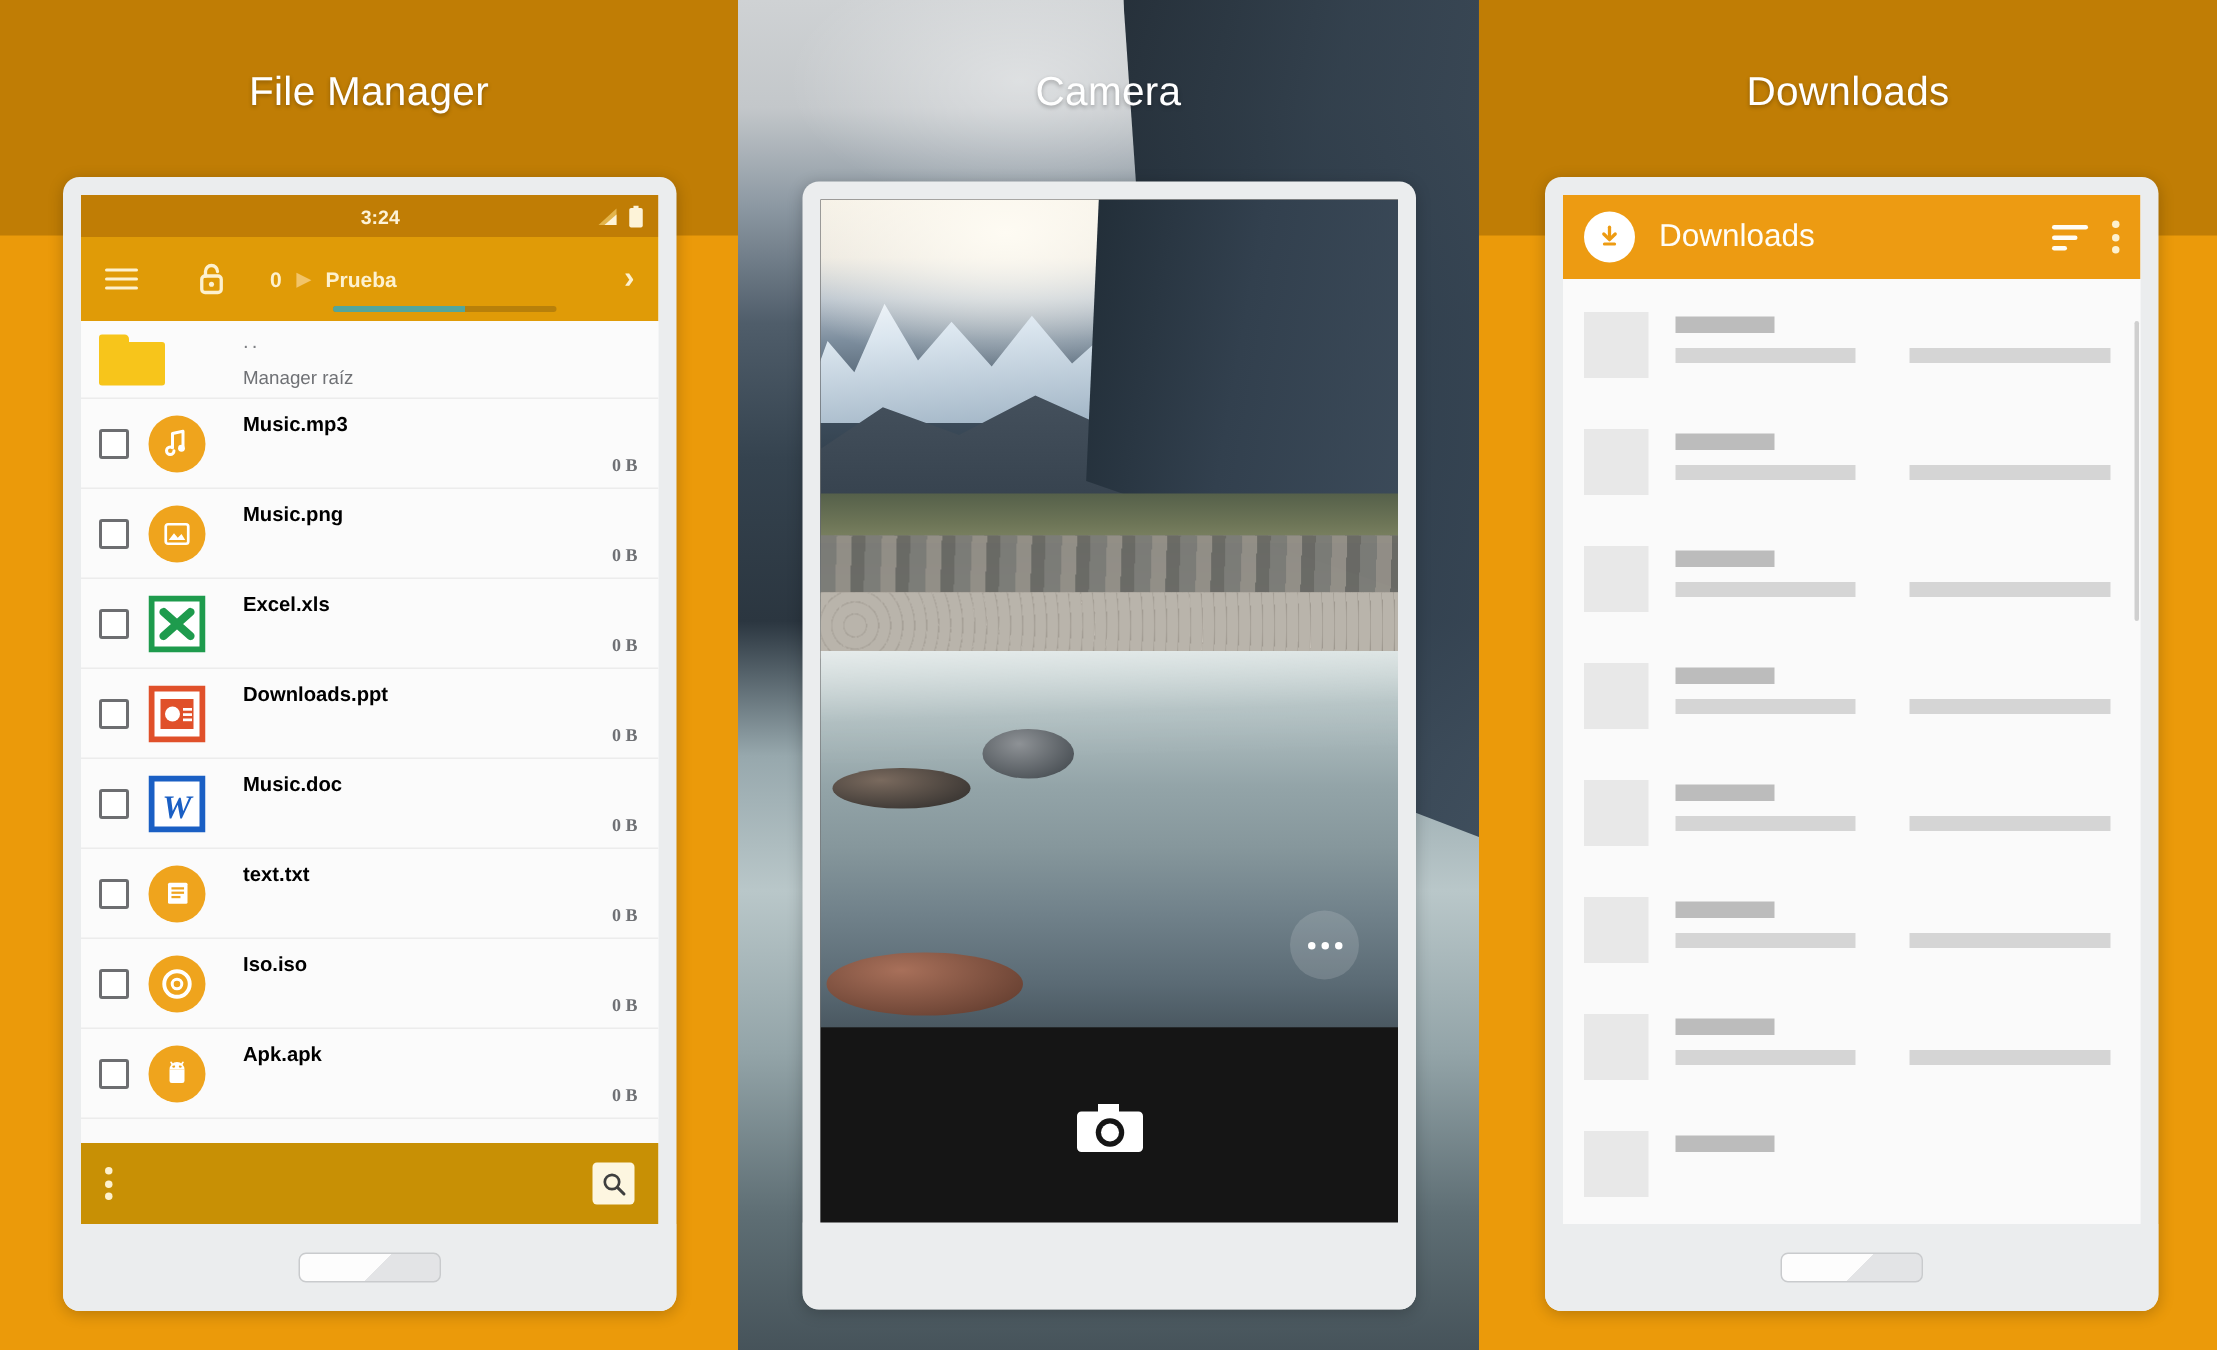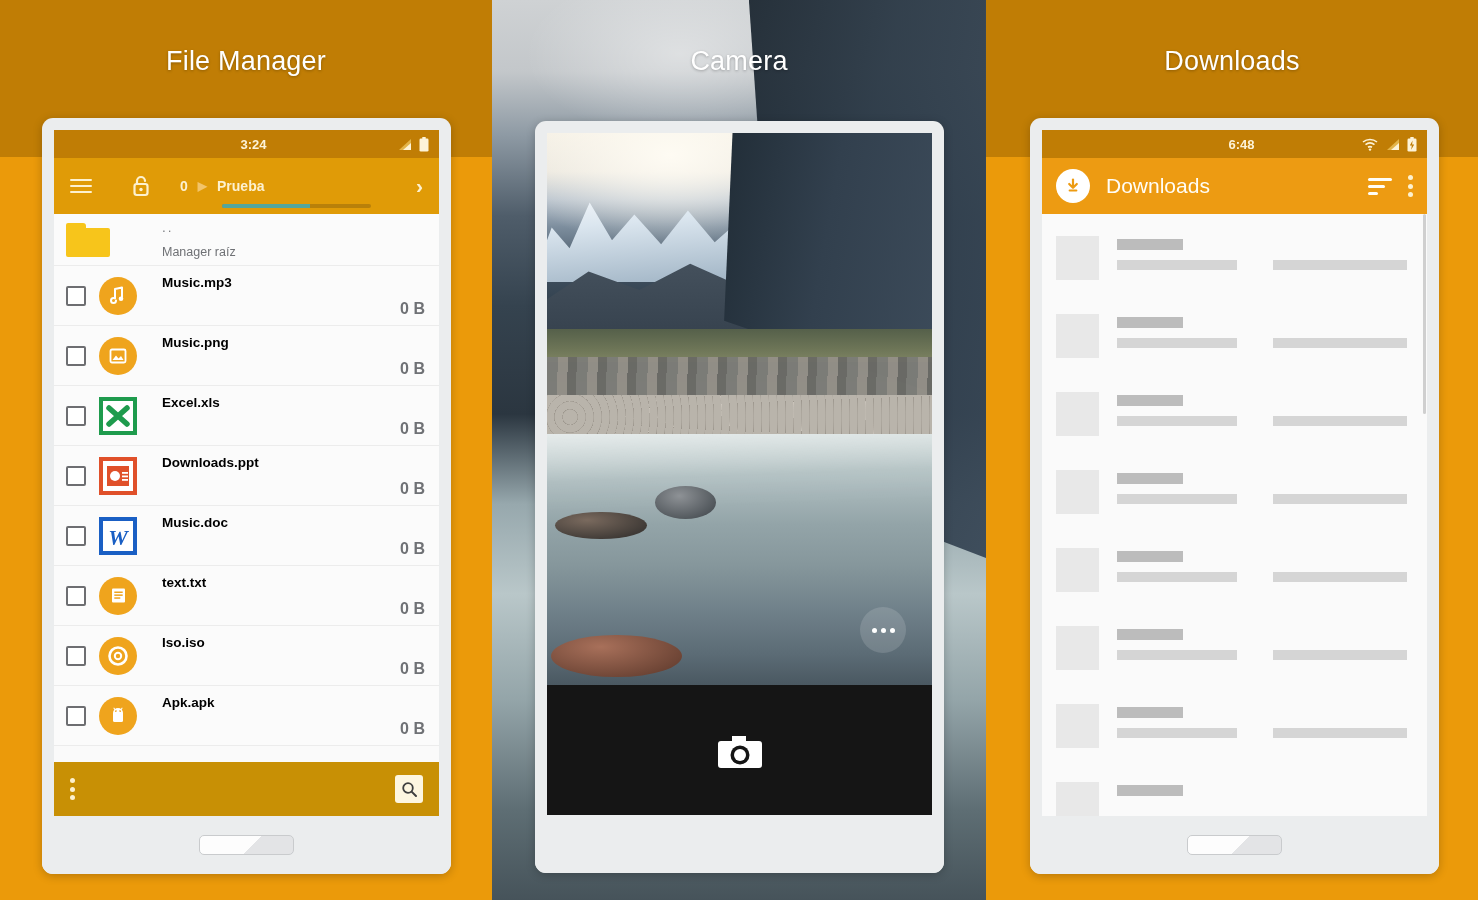--- a/index.html
+++ b/index.html
@@ -127,21 +127,21 @@
   .cb {
     width: 20px; height: 20px; border: 2px solid #6d6e71;
     border-radius: 2px; flex: none; margin-right: 12px; background: #fff;
   }
   .ficon { width: 40px; height: 40px; flex: none; margin-right: 14px;
            display: flex; align-items: center; justify-content: center; }
   .circ { width: 38px; height: 38px; border-radius: 50%; background: #efa41d;
           display: flex; align-items: center; justify-content: center; }
   .fname { position: absolute; left: 108px; top: 9px; font-size: 13.5px; color: #000000; font-weight: bold; }
   .file-row.parent .fname { left: 108px; top: 6px; color: #7d7f83; font-weight: normal; letter-spacing: 2px; }
-  .fsize { position: absolute; right: 14px; bottom: 7px; font-size: 16px; color: #6f7175; font-weight: bold; }
+  .fsize { position: absolute; right: 14px; bottom: 7px; font-size: 12px; color: #6f7175; font-weight: bold; font-family: Liberation Serif, serif; }
   .fsub { position: absolute; left: 108px; bottom: 6px; font-size: 12.5px; color: #6f7175; }
   .folder-ic { width: 44px; height: 34px; position: relative; }
   .folder-ic::before {
     content:""; position:absolute; left:0; top:0; width:20px; height:7px;
     background:#f7c51b; border-radius:2px 3px 0 0;
   }
   .folder-ic::after {
     content:""; position:absolute; left:0; top:5px; width:44px; height:29px;
     background:#f7c51b; border-radius:2px;
   }
@@ -501,40 +501,20 @@
         </svg>
       </div>
     </div>
   </div>
   <div class="navbar"></div>
 </div>
 
 <div class="phone p3">
   <div class="screen">
 
-    <div class="statusbar">
-      <div class="clock">6:48</div>
-      <div class="sysicons">
-        <svg class="ic-wifi" width="16" height="13" viewBox="0 0 16 13">
-          <path d="M1 4 A11 11 0 0 1 15 4" fill="none" stroke="#fdf3d8" stroke-width="1.6"></path>
-          <path d="M3.5 6.6 A7.5 7.5 0 0 1 12.5 6.6" fill="none" stroke="#fdf3d8" stroke-width="1.6"></path>
-          <path d="M6 9.2 A4 4 0 0 1 10 9.2" fill="none" stroke="#fdf3d8" stroke-width="1.6"></path>
-          <circle cx="8" cy="11.6" r="1.2" fill="#fdf3d8"></circle>
-        </svg>
-        <svg class="ic-signal" width="15" height="13" viewBox="0 0 15 13">
-          <path d="M14 1 L14 12 L2 12 Z" fill="#e3b44a"></path>
-          <path d="M14 5 L14 12 L6 12 Z" fill="#fdf3d8"></path>
-        </svg>
-        <svg class="ic-batt" width="10" height="15" viewBox="0 0 10 15">
-          <rect x="3.3" y="0" width="3.4" height="2" fill="#fdf3d8"></rect>
-          <rect x="0.5" y="1.6" width="9" height="13" rx="1.3" fill="#fdf3d8"></rect>
-          <path d="M5.6 3.6 L2.8 8.6 L4.8 8.6 L4.2 12.8 L7.2 7.4 L5.1 7.4 Z" fill="#c07d05"></path>
-        </svg>
-      </div>
-    </div>
 
     <div class="dl-toolbar">
       <div class="dl-badge">
         <svg width="20" height="20" viewBox="0 0 20 20">
             <path d="M10 3.5 V11" stroke="#ed9b12" stroke-width="2.2" stroke-linecap="round"></path>
             <path d="M6.2 8 L10 11.8 L13.8 8" fill="none" stroke="#ed9b12" stroke-width="2.2" stroke-linecap="round" stroke-linejoin="round"></path>
             <rect x="5.6" y="13.6" width="8.8" height="2" rx="1" fill="#ed9b12"></rect>
           </svg>
       </div>
       <div class="dl-title">Downloads</div>

